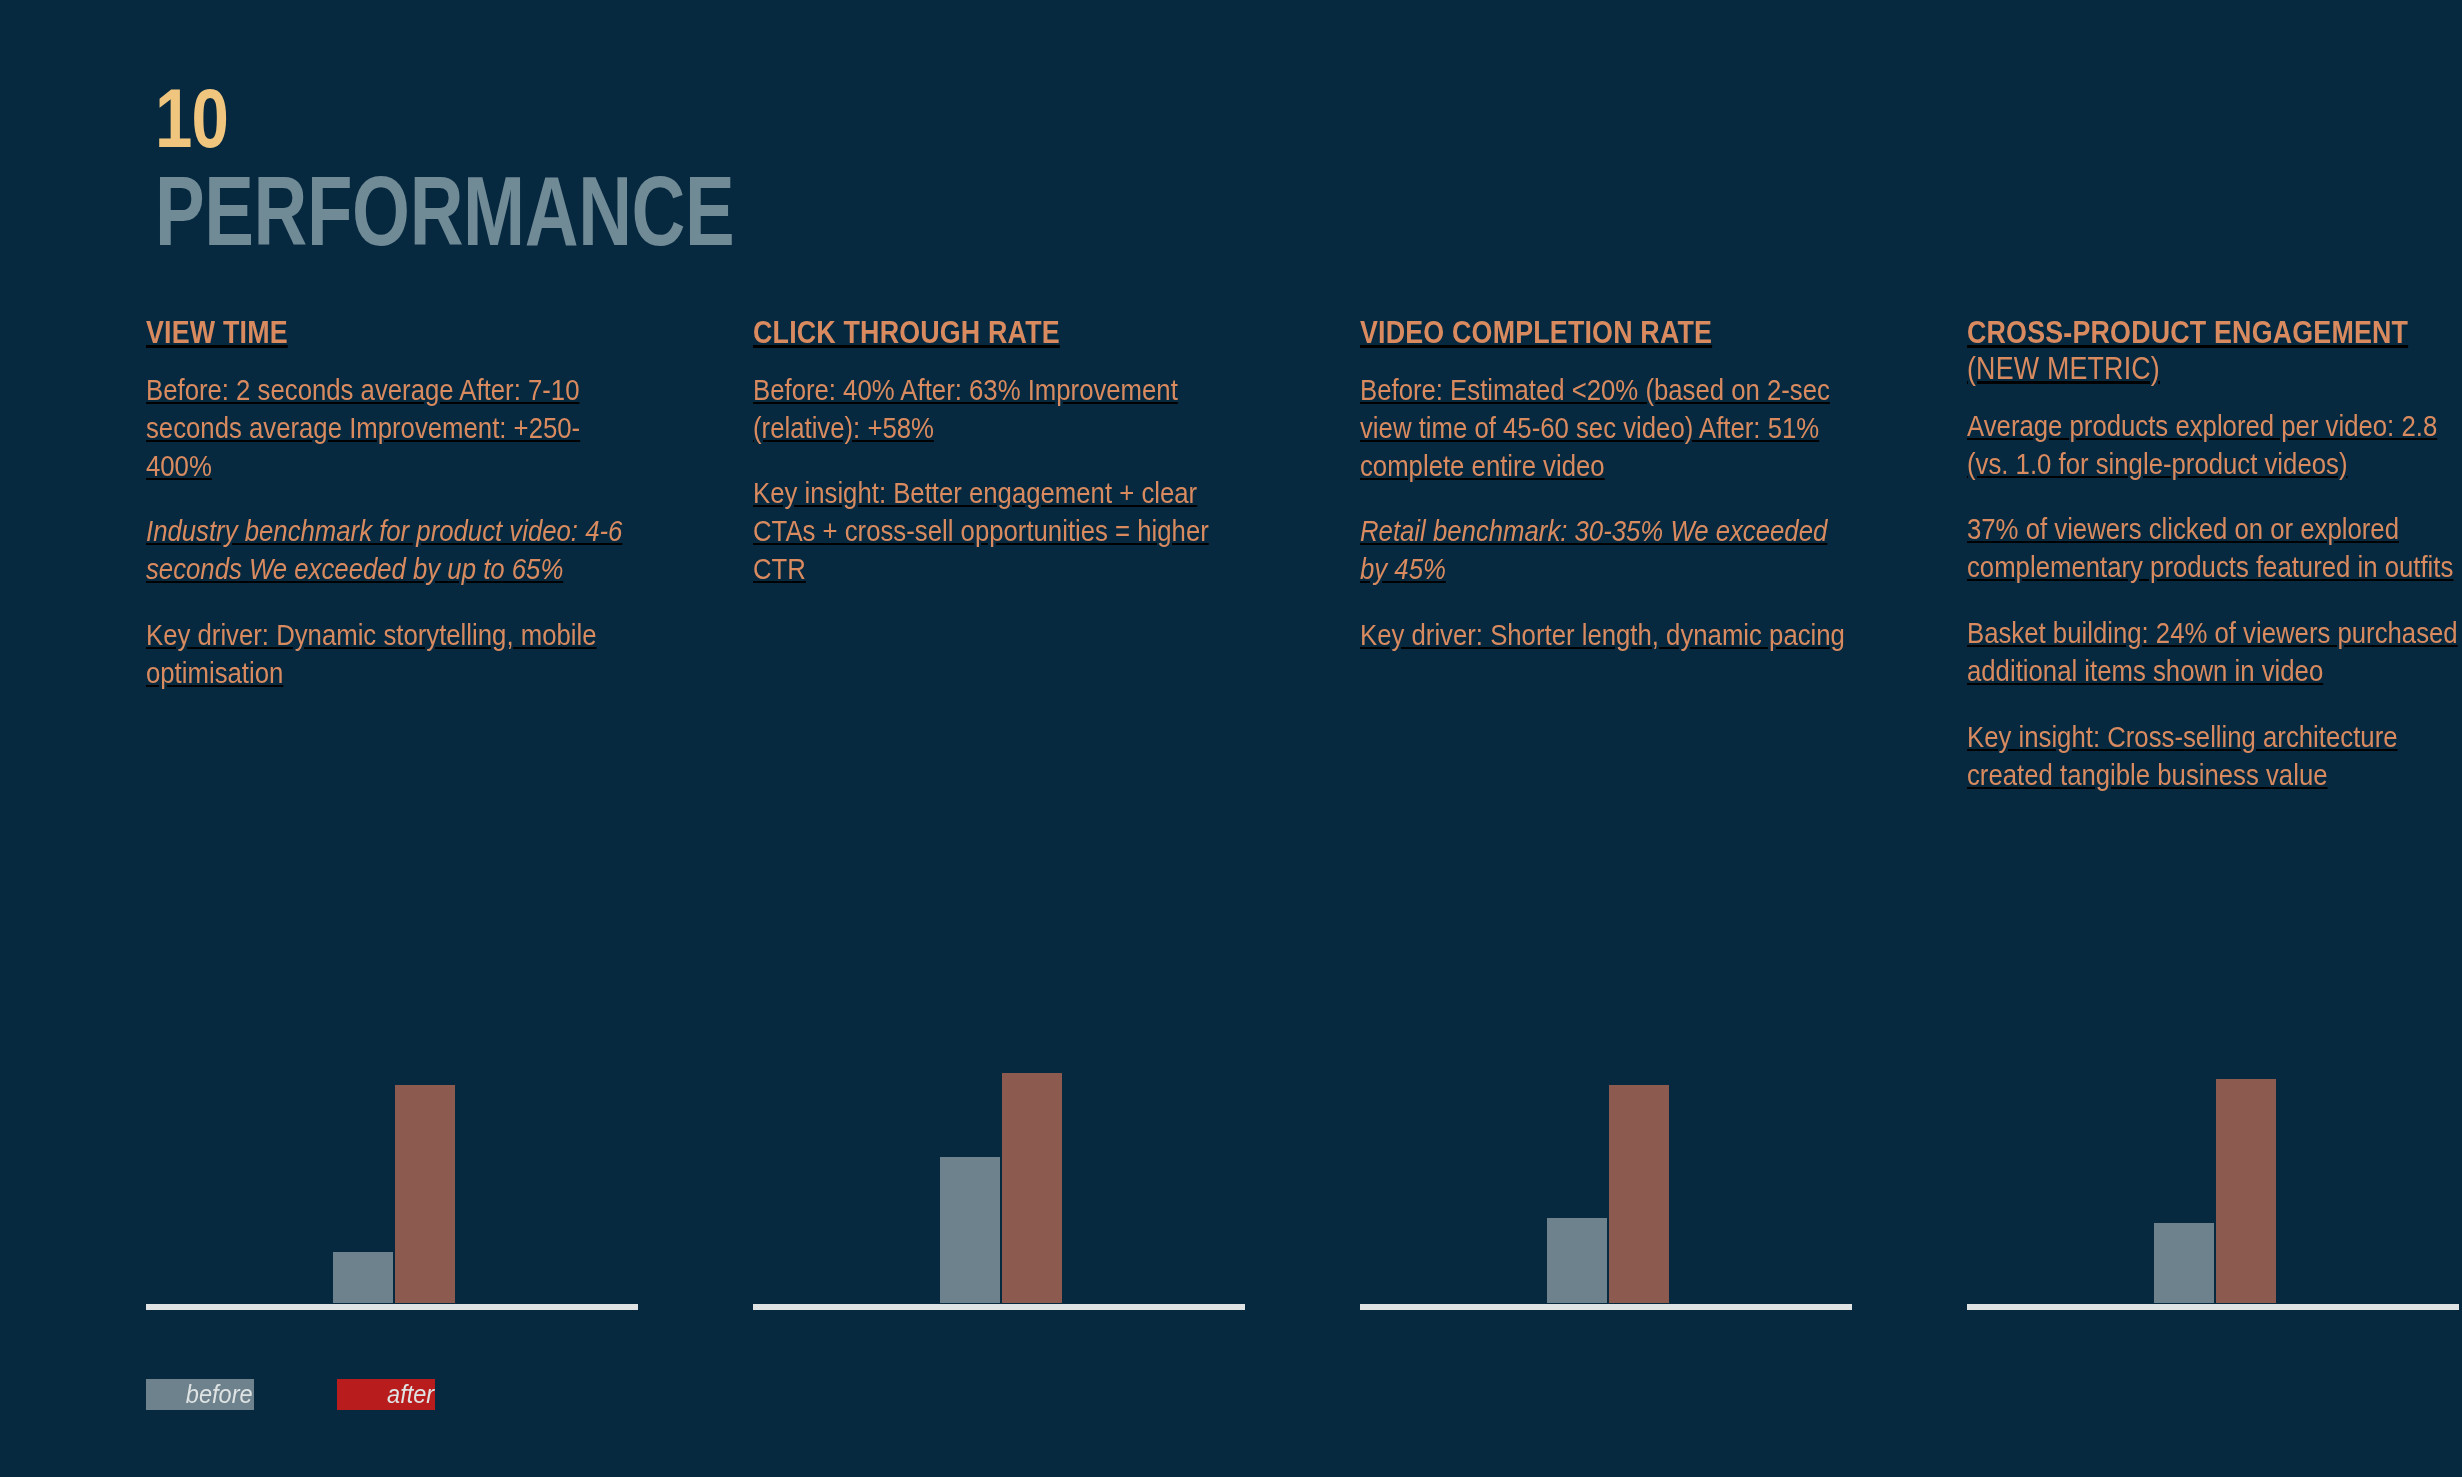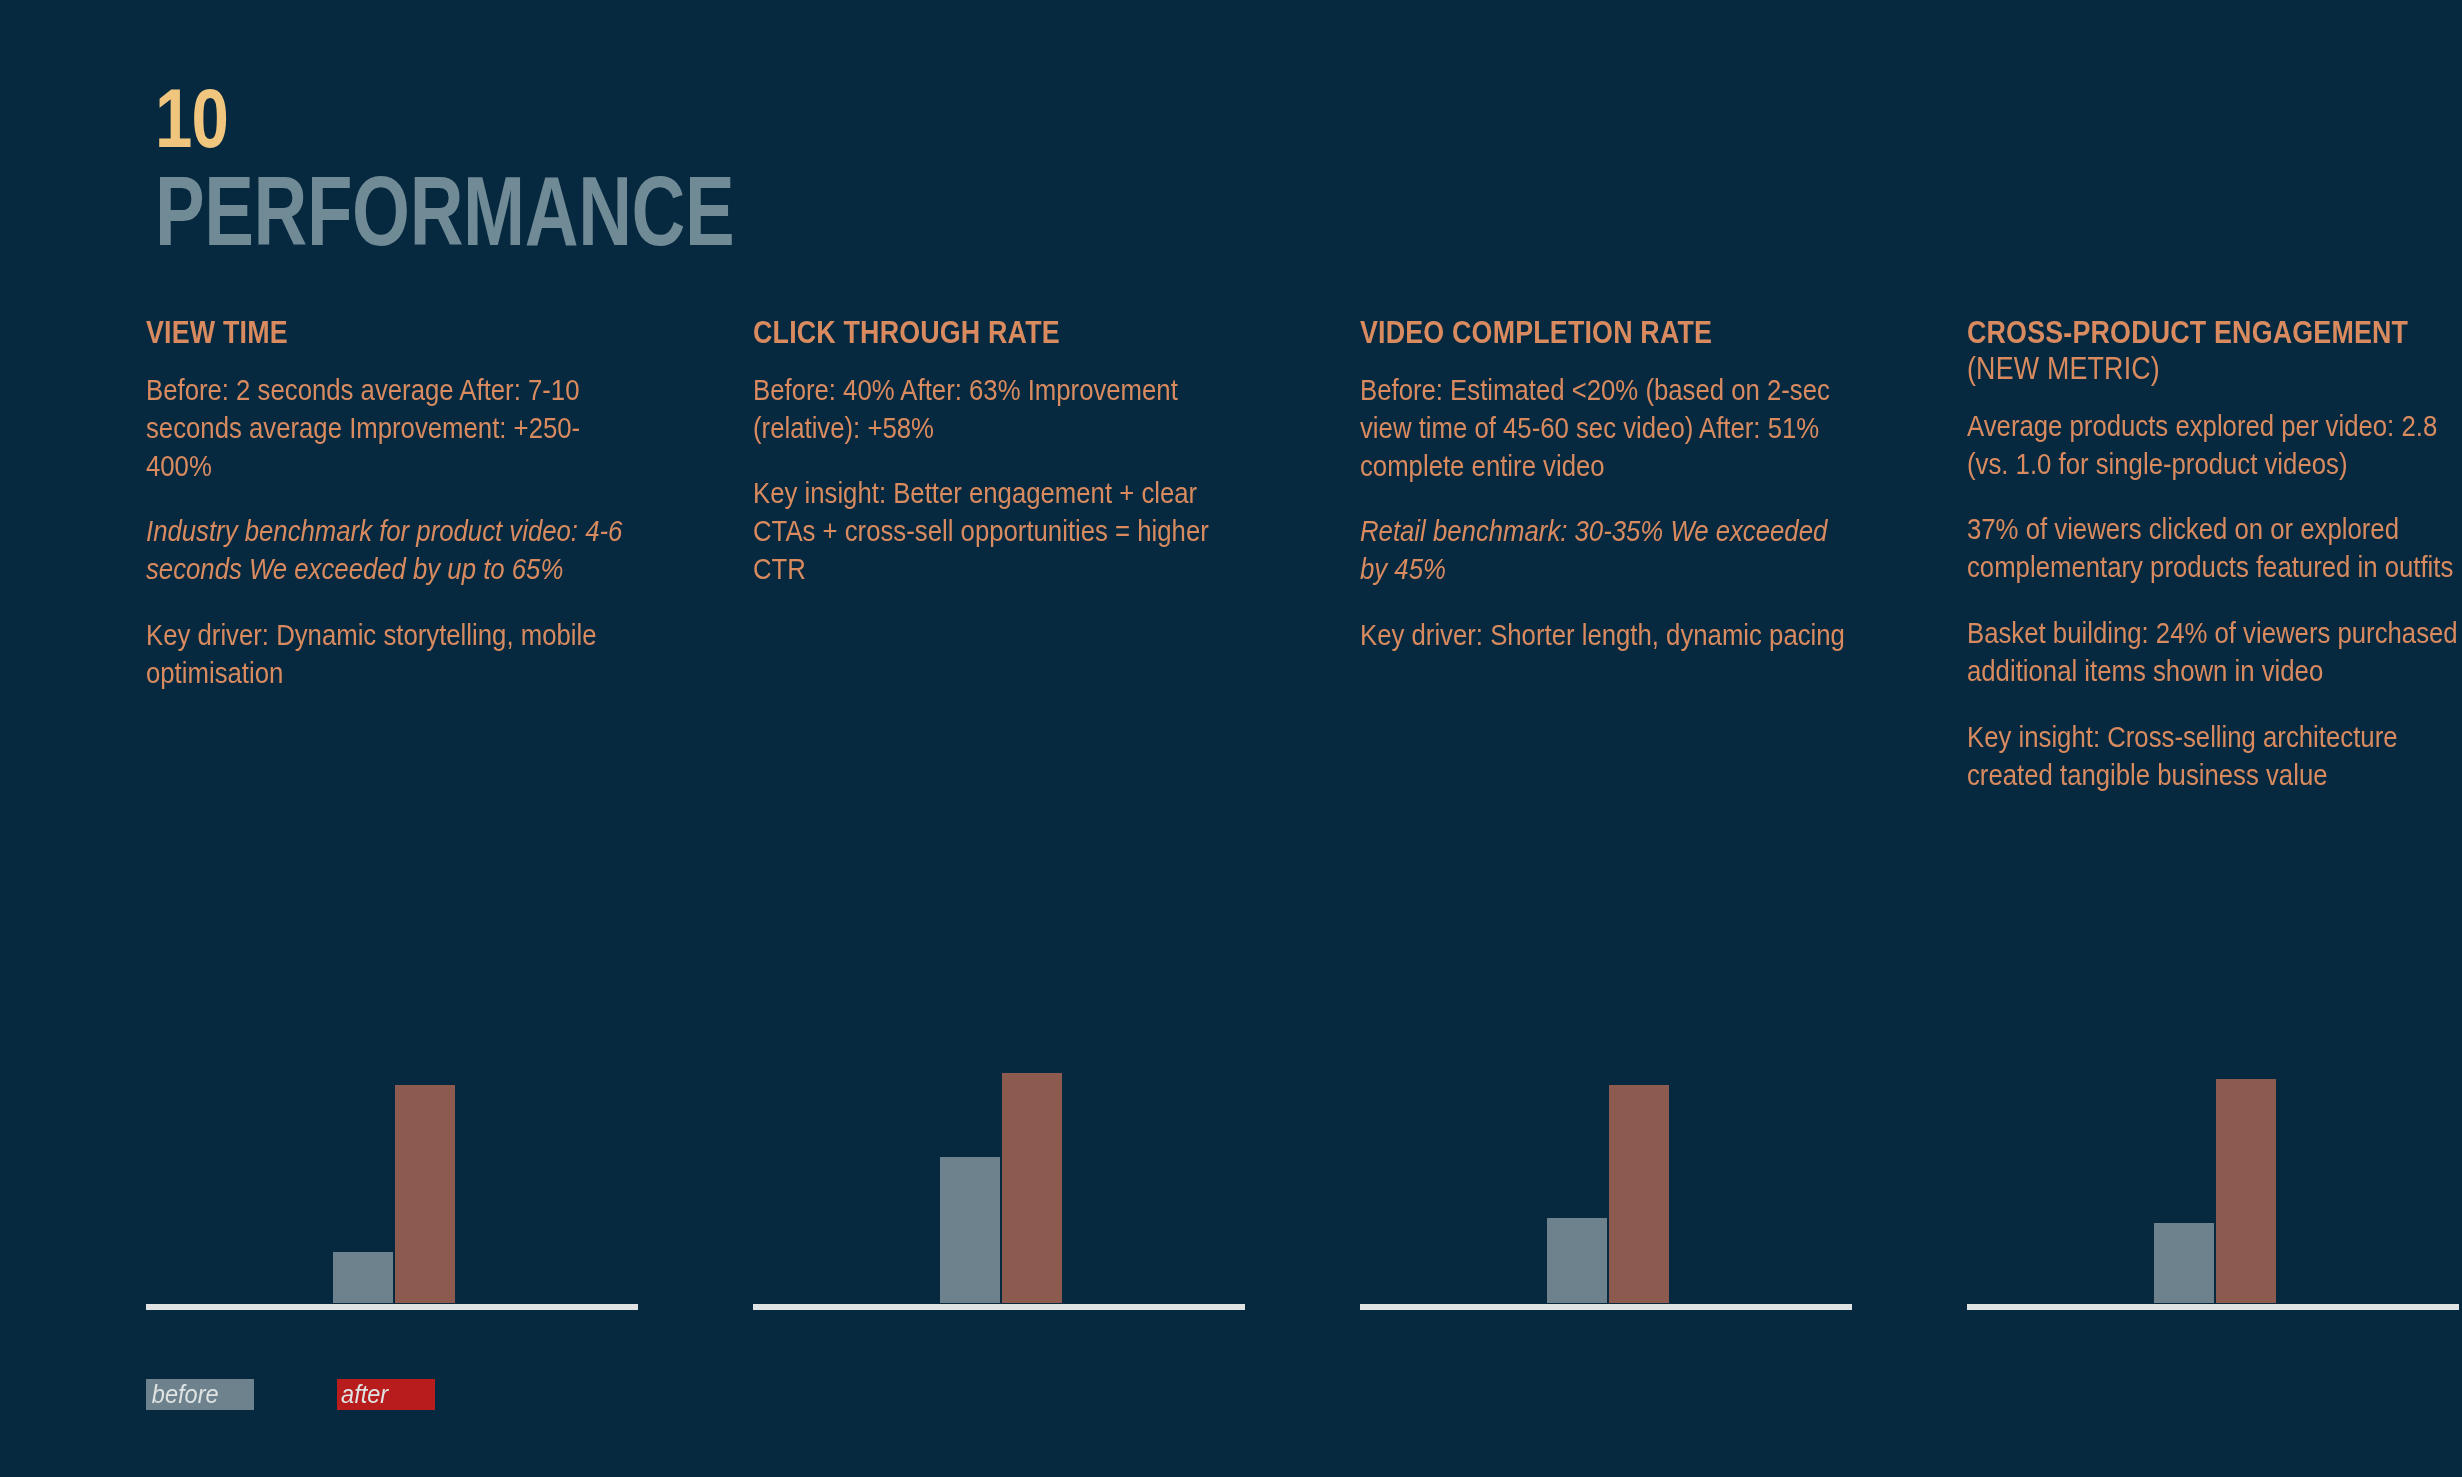--- a/index.html
+++ b/index.html
@@ -55,20 +55,21 @@
     top: 315px;
     width: 2359px;
     display: flex;
     gap: 0;
   }
   .column {
     width: 607px;
     flex: 0 0 607px;
     box-sizing: border-box;
     padding-right: 59px;
+    text-decoration: underline;
   }
   .col-heading {
     font-family: "Liberation Sans Narrow", "Liberation Sans", sans-serif;
     font-weight: bold;
     font-size: 30.5px;
     line-height: 1.18;
     letter-spacing: 0.2px;
     color: #d98b5f;
     transform: scaleX(0.88);
     transform-origin: left top;
@@ -139,21 +140,21 @@
     left: 146px;
     top: 1379px;
     display: flex;
     align-items: center;
   }
   .legend-item {
     position: relative;
     height: 30.5px;
     display: flex;
     align-items: center;
-    justify-content: flex-start;
+    justify-content: flex-end;
     box-sizing: border-box;
     padding-right: 1px;
   }
   .legend-item.before { width: 108px; background: #6d828c; margin-right: 83px; }
   .legend-item.after  { width: 98px; background: #b91c1c; }
   .legend-label {
     font-family: "Liberation Sans Narrow", "Liberation Sans", sans-serif;
     font-style: italic;
     font-size: 25.6px;
     color: #dfe3e4;

